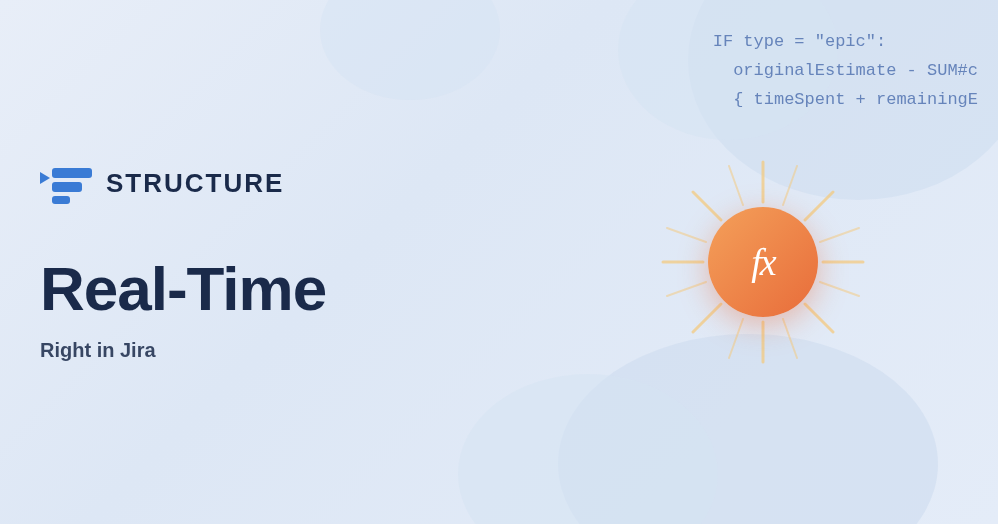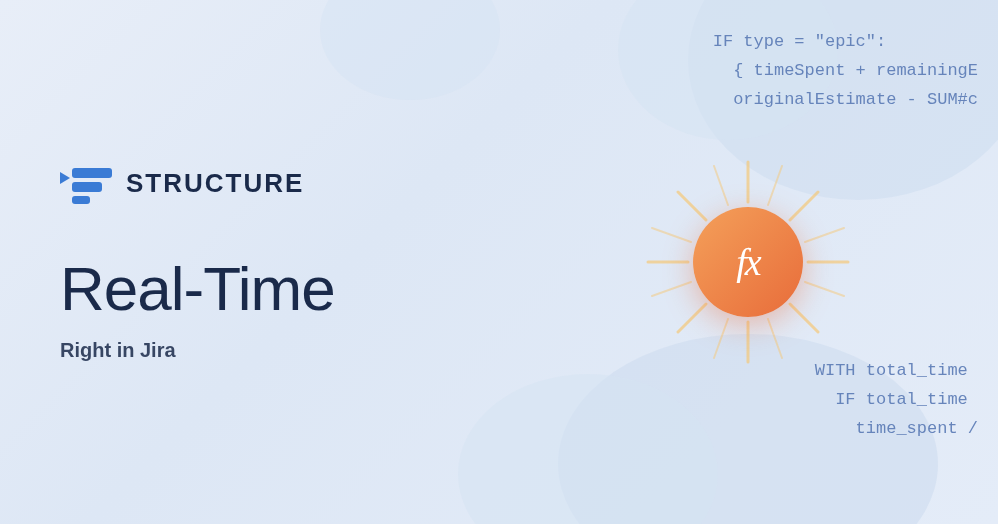--- a/index.html
+++ b/index.html
@@ -77,42 +77,42 @@
       left: 320px;
       background: #d5e3f3;
       border-radius: 50%;
       opacity: 0.5;
     }
 
     
     .left-content {
       position: relative;
       z-index: 10;
-      padding-left: 60px;
+      padding-left: 40px;
       width: 480px;
       flex-shrink: 0;
     }
 
     .logo-area {
       display: flex;
       align-items: center;
       margin-bottom: 50px;
     }
 
     .logo-text {
       font-size: 26px;
       font-weight: 800;
       color: #1a2a4a;
       letter-spacing: 2px;
       text-transform: uppercase;
     }
 
     .main-title {
       font-size: 62px;
-      font-weight: 400;
+      font-weight: 700;
       color: #1a2a4a;
       line-height: 1.05;
       margin-bottom: 18px;
       letter-spacing: -1px;
     }
 
     .subtitle {
       font-size: 20px;
       font-weight: 700;
       color: #1a2a4a;
@@ -154,21 +154,21 @@
       font-size: 17px;
       color: #5a7ab5;
       line-height: 1.7;
       z-index: 15;
       opacity: 0.9;
     }
 
     
     .sun-container {
       position: absolute;
-      left: 160px;
+      left: 175px;
       top: 50%;
       transform: translateY(-50%);
       width: 220px;
       height: 220px;
       z-index: 12;
     }
 
     .sun-rays {
       position: absolute;
       top: 50%;
@@ -241,22 +241,22 @@
       <span>Real-Time</span><br>
     </h1>
 
     <p class="subtitle">Right in Jira</p>
   </div>
 
   <div class="right-content">
 
     <div class="code-block">
       <div class="code-line">IF type = "epic":</div>
+      <div class="code-line">&nbsp;&nbsp;originalEstimate - SUM#c</div>
       <div class="code-line">&nbsp;&nbsp;{ timeSpent + remainingE</div>
-      <div class="code-line">&nbsp;&nbsp;originalEstimate - SUM#c</div>
     </div>
 
     <div class="sun-container">
 
       <svg class="sun-rays" viewBox="0 0 220 220" xmlns="http://www.w3.org/2000/svg">
         <g transform="translate(110,110)">
 
           <line x1="0" y1="-60" x2="0" y2="-100" stroke="#f5c97a" stroke-width="3" stroke-linecap="round" opacity="0.7"></line>
           <line x1="42" y1="-42" x2="70" y2="-70" stroke="#f5c97a" stroke-width="3" stroke-linecap="round" opacity="0.7"></line>
           <line x1="60" y1="0" x2="100" y2="0" stroke="#f5c97a" stroke-width="3" stroke-linecap="round" opacity="0.7"></line>
@@ -275,21 +275,16 @@
           <line x1="-57" y1="-20" x2="-96" y2="-34" stroke="#f5c97a" stroke-width="2" stroke-linecap="round" opacity="0.5"></line>
           <line x1="-20" y1="-57" x2="-34" y2="-96" stroke="#f5c97a" stroke-width="2" stroke-linecap="round" opacity="0.5"></line>
         </g>
       </svg>
 
       <div class="fx-circle">
         <span class="fx-text">fx</span>
       </div>
     </div>
 
-    <div class="code-block-2">
-      <div class="code-line">WITH total_time</div>
-      <div class="code-line">&nbsp;&nbsp;IF total_time</div>
-      <div class="code-line">&nbsp;&nbsp;&nbsp;&nbsp;time_spent /</div>
-    </div>
 
   </div>
 
 </div>
 
 </body></html>

